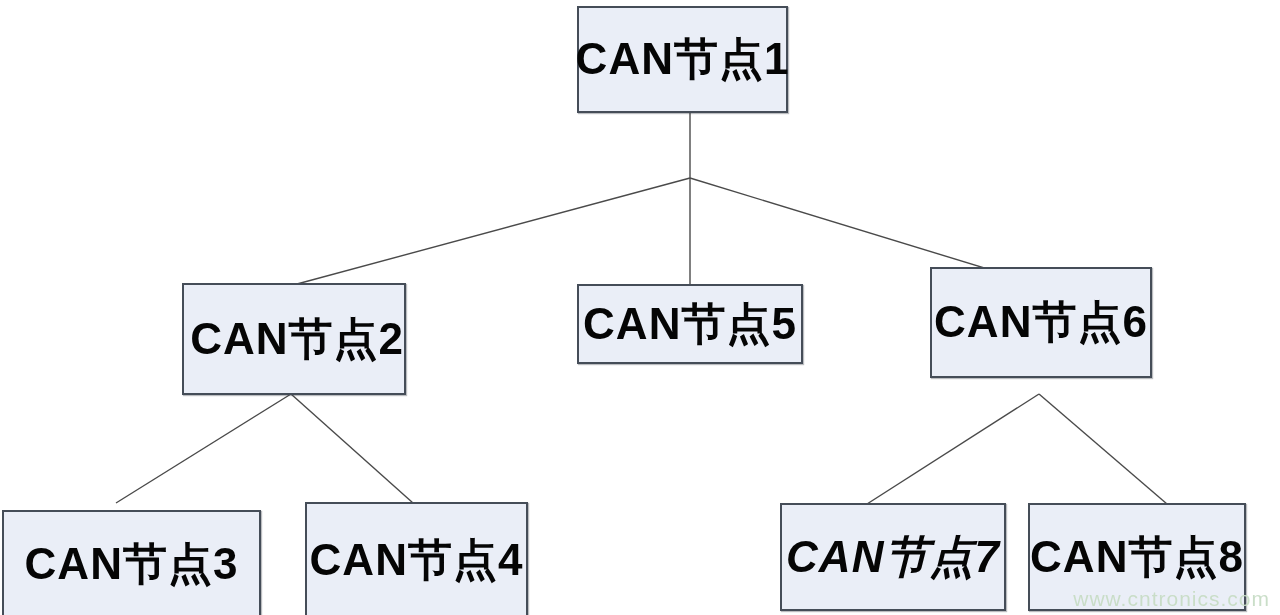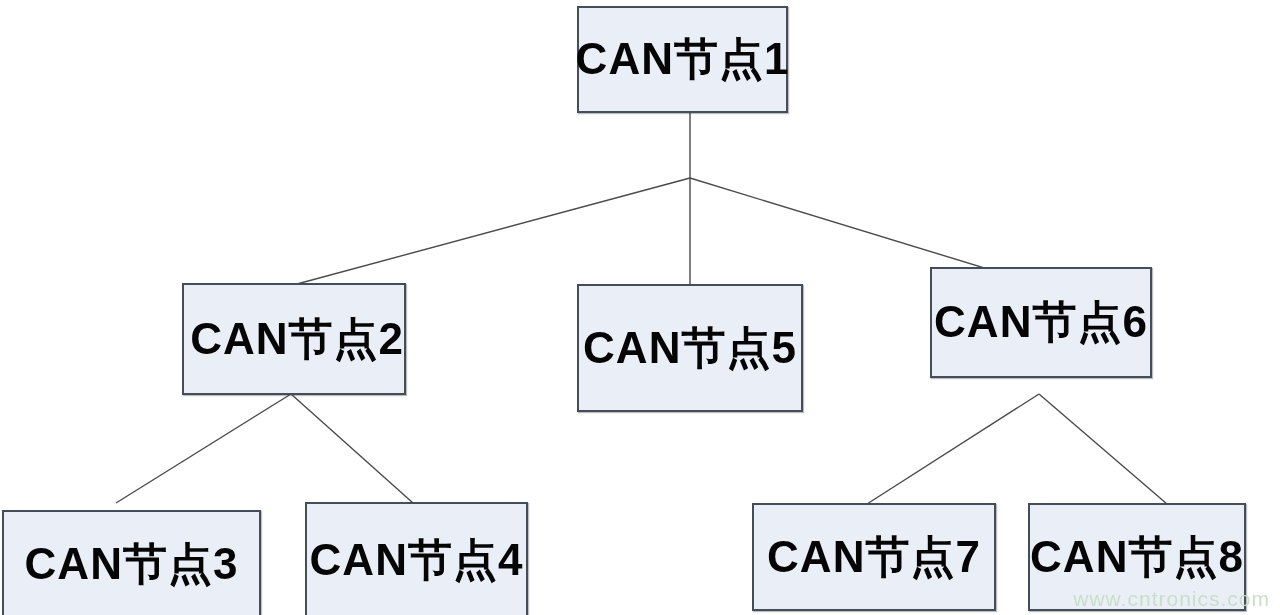--- a/index.html
+++ b/index.html
@@ -43,25 +43,25 @@
     justify-content: center;
     font-size: 44px;
     font-weight: bold;
     color: var(--text);
     letter-spacing: 1px;
     white-space: nowrap;
   }
   
   .n1 { left: 577px; top: 6px;   width: 211px; height: 107px; }
   .n2 { left: 182px; top: 283px; width: 224px; height: 112px; justify-content: flex-end; }
-  .n5 { left: 577px; top: 284px; width: 226px; height: 128px; }
+  .n5 { left: 577px; top: 284px; width: 226px; height: 80px; }
   .n6 { left: 930px; top: 267px; width: 222px; height: 111px; }
   .n3 { left: 2px;   top: 478px; width: 259px; height: 108px; margin-top: 32px; }
   .n4 { left: 305px; top: 502px; width: 223px; height: 116px; }
-  .n7 { left: 752px; top: 503px; width: 244px; height: 108px; }
+  .n7 { left: 780px; top: 503px; width: 226px; height: 108px; font-style: italic; }
   .n8 { left: 1028px;top: 503px; width: 218px; height: 108px; }
   .watermark {
     position: absolute;
     z-index: 3;
     right: 10px;
     bottom: 4px;
     font-size: 21px;
     font-weight: normal;
     letter-spacing: 1px;
     color: var(--watermark);

